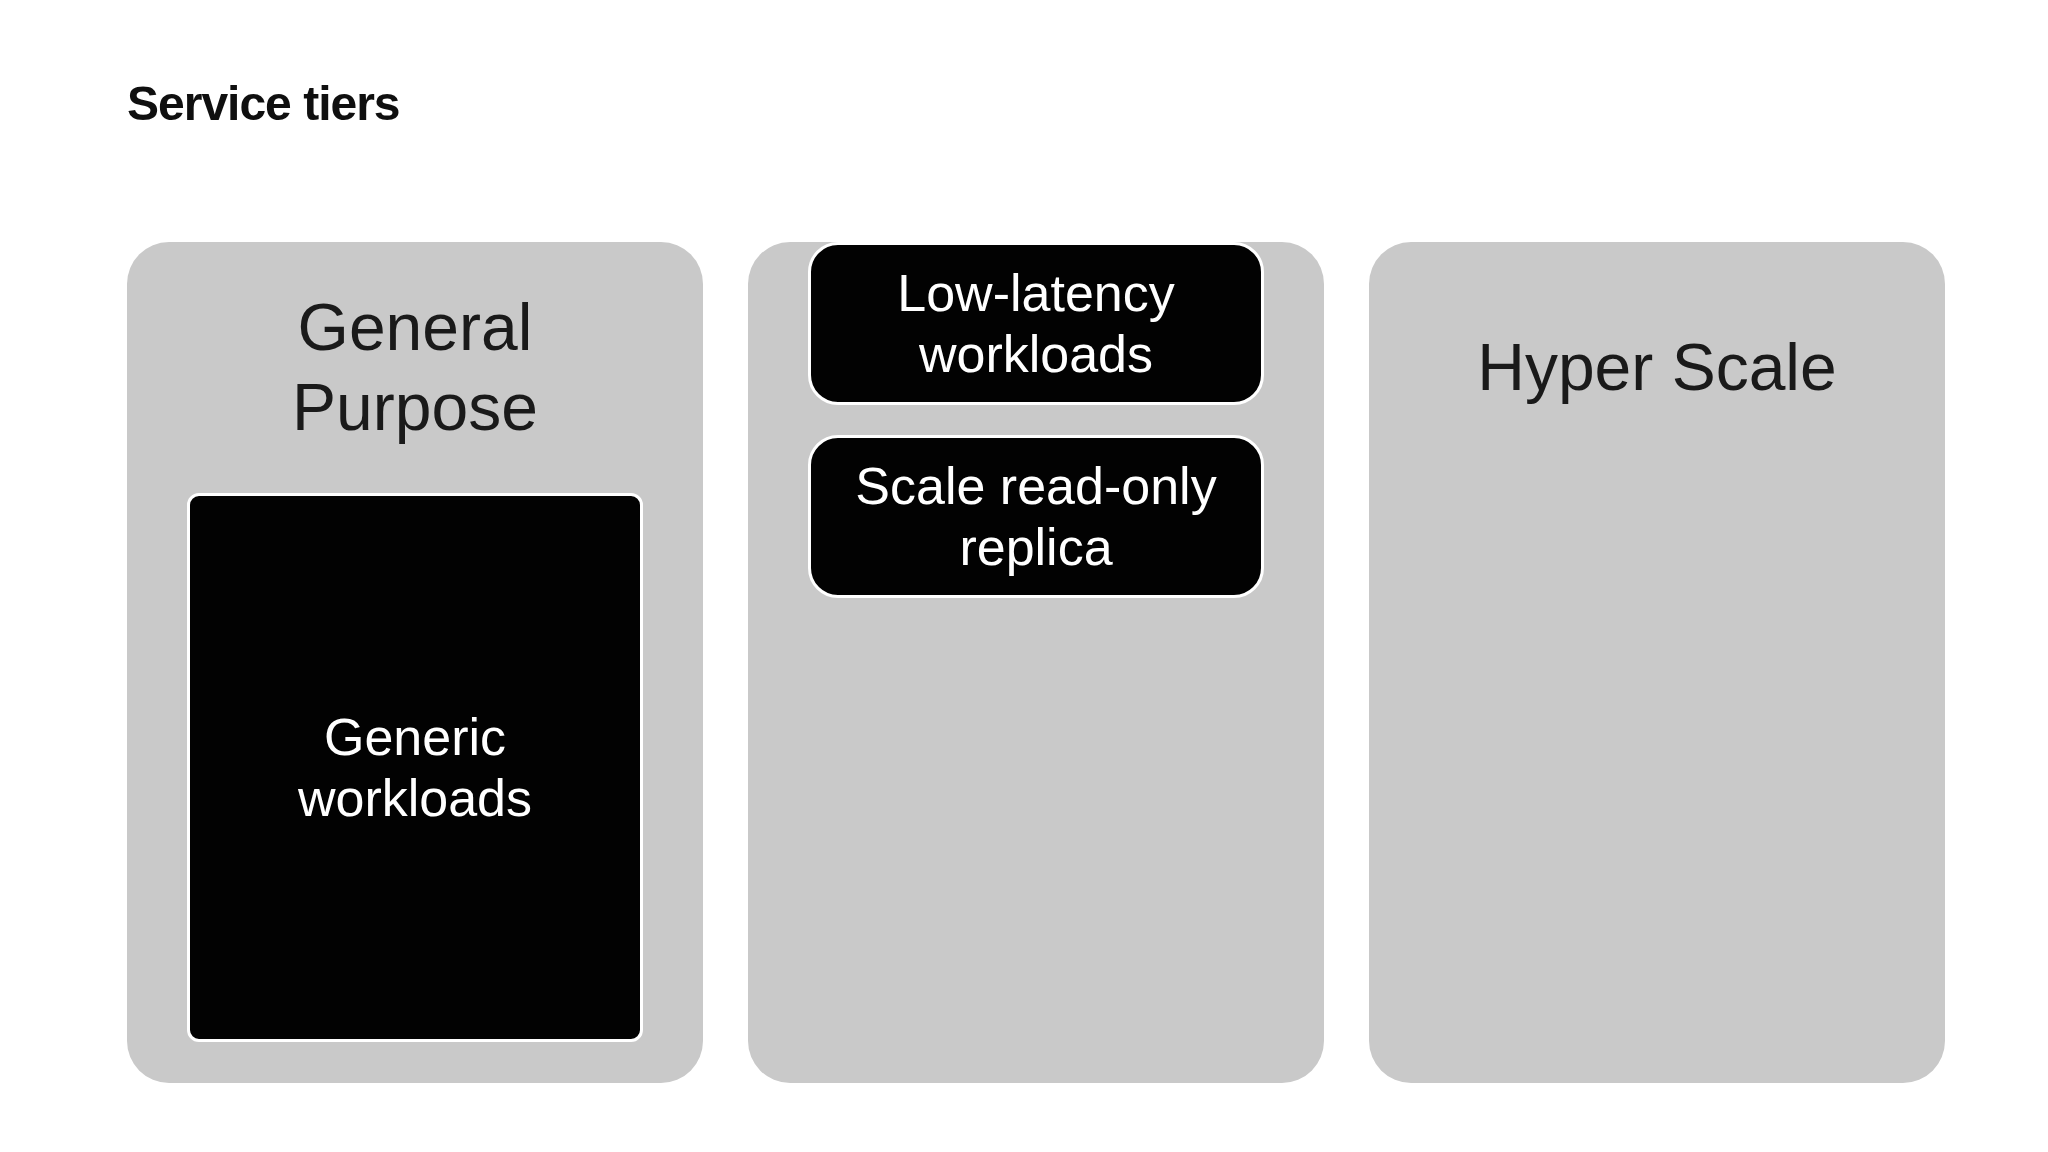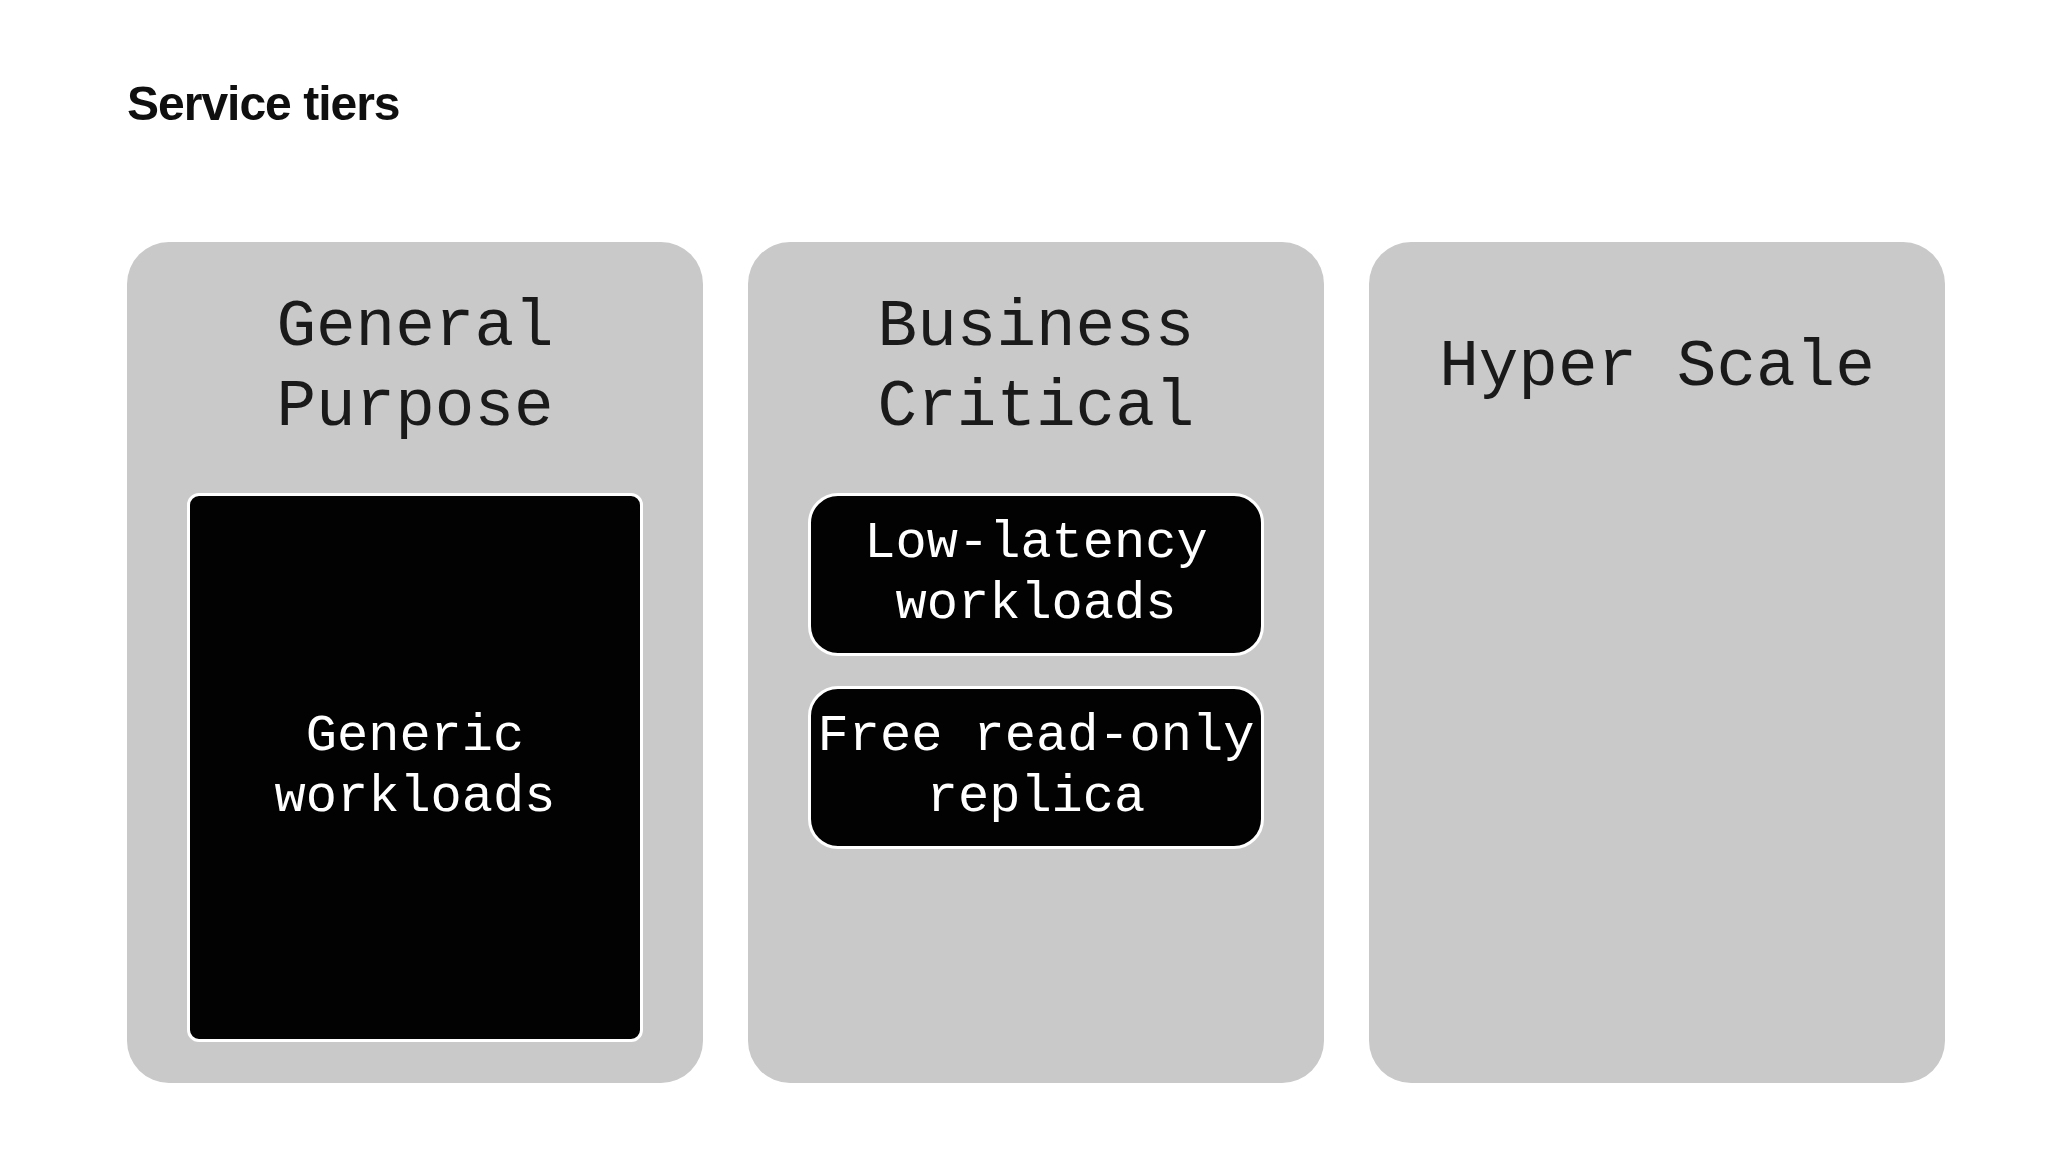--- a/index.html
+++ b/index.html
@@ -25,21 +25,20 @@
     color: #0f0f0f;
     white-space: nowrap;
   }
 
   .tiers {
     position: absolute;
     left: 127px;
     top: 242px;
     display: flex;
     gap: 45px;
-    font-family: Liberation Mono, monospace;
   }
 
   .tier {
     width: 576px;
     height: 841px;
     box-sizing: border-box;
     background: #c9c9c9;
     border-radius: 42px;
     padding: 0 60px 41px 60px;
     display: flex;
@@ -107,31 +106,27 @@
 Purpose</div>
       </div>
       <div class="boxes">
         <div class="feature-box tall">
           <div class="feature-label">Generic
 workloads</div>
         </div>
       </div>
     </div>
     <div class="tier">
-      <div class="tier-header">
-        <div class="tier-title">Business
-Critical</div>
-      </div>
       <div class="boxes">
         <div class="feature-box">
           <div class="feature-label">Low-latency
 workloads</div>
         </div>
         <div class="feature-box">
-          <div class="feature-label">Free read-only
+          <div class="feature-label">Scale read-only
 replica</div>
         </div>
       </div>
     </div>
     <div class="tier">
       <div class="tier-header">
         <div class="tier-title">Hyper Scale</div>
       </div>
     </div>
   </div>

